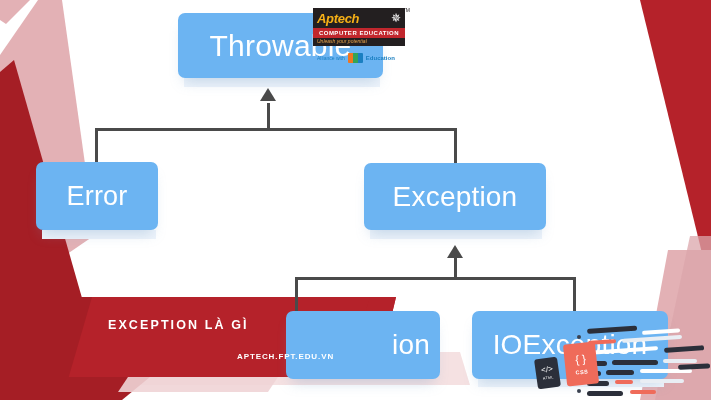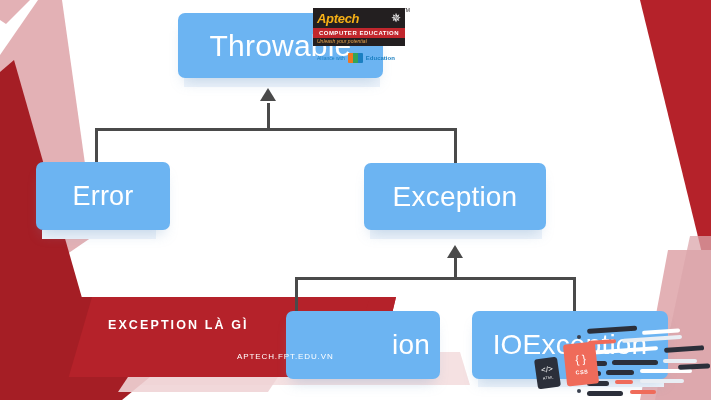--- a/index.html
+++ b/index.html
@@ -40,21 +40,21 @@
     white-space: nowrap;
     overflow: hidden;
   }
   .node span { display: block; }
 
   #node-throwable {
     left: 178px; top: 13px; width: 205px; height: 65px;
     font-size: 30px;
   }
   #node-error {
-    left: 36px; top: 162px; width: 134px; height: 68px;
+    left: 36px; top: 162px; width: 122px; height: 68px;
     font-size: 27px;
   }
   #node-exception {
     left: 364px; top: 163px; width: 182px; height: 67px;
     font-size: 28px;
     text-align: right;
   }
   #node-runtimeexception {
     left: 286px; top: 311px; width: 154px; height: 68px;
     font-size: 28px;
@@ -176,21 +176,21 @@
     font-size: 12.5px;
     font-weight: bold;
     letter-spacing: 2.1px;
     z-index: 7;
   }
   #banner-url {
     position: absolute;
     left: 237px; top: 352px;
     color: #ffffff;
     font-size: 8px;
-    font-weight: normal;
+    font-weight: bold;
     letter-spacing: .9px;
     z-index: 7;
   }
 
   
   #code-illustration {
     position: absolute;
     left: 530px; top: 325px;
     width: 181px; height: 75px;
     z-index: 8;

